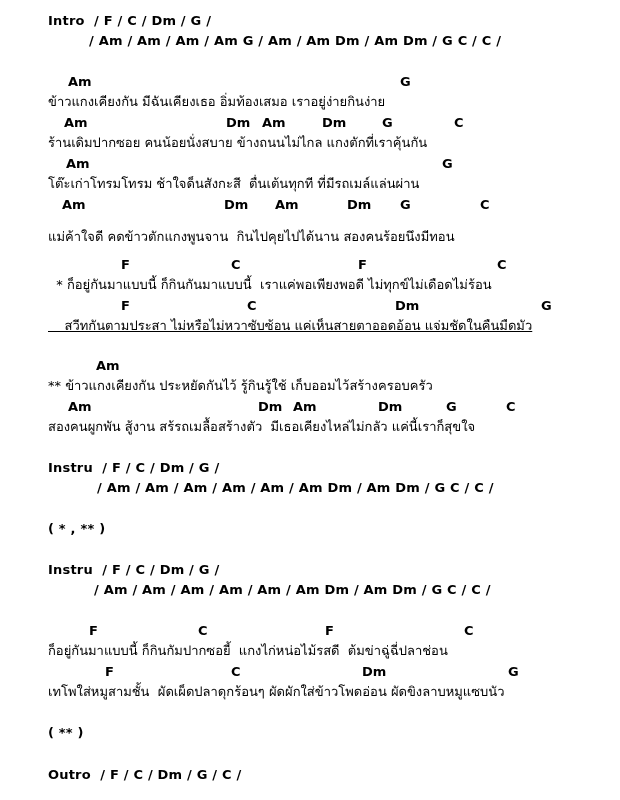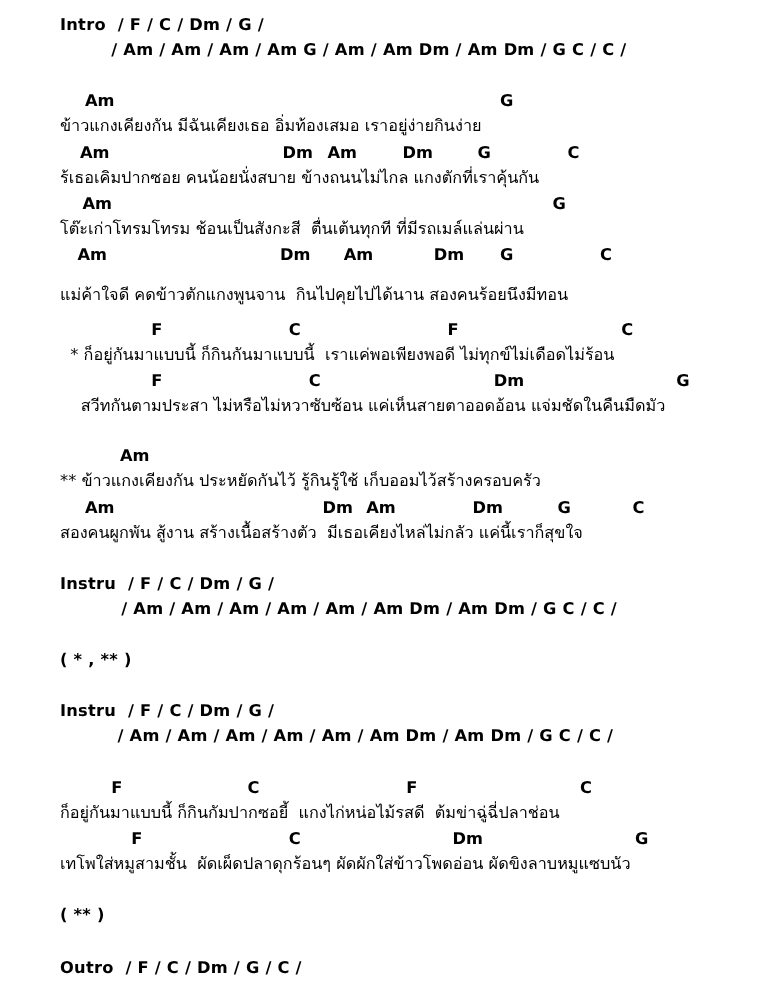--- a/index.html
+++ b/index.html
@@ -34,26 +34,26 @@
       </div>
       <div class="line lyric" style="left: 48px; top: 93px;">ข้าวแกงเคียงกัน มีฉันเคียงเธอ อิ่มท้องเสมอ เราอยู่ง่ายกินง่าย</div>
       <div class="chordrow" style="top: 114px;">
         <span class="chord" style="left: 64px;">Am</span>
         <span class="chord" style="left: 226px;">Dm</span>
         <span class="chord" style="left: 262px;">Am</span>
         <span class="chord" style="left: 322px;">Dm</span>
         <span class="chord" style="left: 382px;">G</span>
         <span class="chord" style="left: 454px;">C</span>
       </div>
-      <div class="line lyric" style="left: 48px; top: 134px;">ร้เธอเคิมปากซอย คนน้อยนั่งสบาย ข้างถนนไม่ไกล แกงตักที่เราคุ้นกัน</div>
+      <div class="line lyric" style="left: 48px; top: 134px;">ร้านเดิมปากซอย คนน้อยนั่งสบาย ข้างถนนไม่ไกล แกงตักที่เราคุ้นกัน</div>
       <div class="chordrow" style="top: 155px;">
         <span class="chord" style="left: 66px;">Am</span>
         <span class="chord" style="left: 442px;">G</span>
       </div>
-      <div class="line lyric" style="left: 48px; top: 175px;">โต๊ะเก่าโทรมโทรม ช้อนเป็นสังกะสี  ตื่นเต้นทุกที ที่มีรถเมล์แล่นผ่าน</div>
+      <div class="line lyric" style="left: 48px; top: 175px;">โต๊ะเก่าโทรมโทรม ช้าใจด็นสังกะสี  ตื่นเต้นทุกที ที่มีรถเมล์แล่นผ่าน</div>
       <div class="chordrow" style="top: 196px;">
         <span class="chord" style="left: 62px;">Am</span>
         <span class="chord" style="left: 224px;">Dm</span>
         <span class="chord" style="left: 275px;">Am</span>
         <span class="chord" style="left: 347px;">Dm</span>
         <span class="chord" style="left: 400px;">G</span>
         <span class="chord" style="left: 480px;">C</span>
       </div>
       <div class="line lyric" style="left: 48px; top: 228px;">แม่ค้าใจดี คดข้าวตักแกงพูนจาน  กินไปคุยไปได้นาน สองคนร้อยนึงมีทอน</div>
     </div>
@@ -64,36 +64,36 @@
         <span class="chord" style="left: 358px;">F</span>
         <span class="chord" style="left: 497px;">C</span>
       </div>
       <div class="line lyric" style="left: 48px; top: 276px; text-align: right;">  * ก็อยู่กันมาแบบนี้ ก็กินกันมาแบบนี้  เราแค่พอเพียงพอดี ไม่ทุกข์ไม่เดือดไม่ร้อน</div>
       <div class="chordrow" style="top: 297px;">
         <span class="chord" style="left: 121px;">F</span>
         <span class="chord" style="left: 247px;">C</span>
         <span class="chord" style="left: 395px;">Dm</span>
         <span class="chord" style="left: 541px;">G</span>
       </div>
-      <div class="line lyric" style="left: 48px; top: 317px;">    สวีทกันตามประสา ไม่หรือไม่หวาซับซ้อน แค่เห็นสายตาออดอ้อน แจ่มชัดในคืนมืดมัว</div>
+      <div class="line lyric" style="left: 48px; top: 317px; text-decoration: underline;">    สวีทกันตามประสา ไม่หรือไม่หวาซับซ้อน แค่เห็นสายตาออดอ้อน แจ่มชัดในคืนมืดมัว</div>
     </div>
   <div id="chorus2">
       <div class="chordrow" style="top: 357px;">
         <span class="chord" style="left: 96px;">Am</span>
       </div>
       <div class="line lyric" style="left: 48px; top: 377px;">** ข้าวแกงเคียงกัน ประหยัดกันไว้ รู้กินรู้ใช้ เก็บออมไว้สร้างครอบครัว</div>
       <div class="chordrow" style="top: 398px;">
         <span class="chord" style="left: 68px;">Am</span>
         <span class="chord" style="left: 258px;">Dm</span>
         <span class="chord" style="left: 293px;">Am</span>
         <span class="chord" style="left: 378px;">Dm</span>
         <span class="chord" style="left: 446px;">G</span>
         <span class="chord" style="left: 506px;">C</span>
       </div>
-      <div class="line lyric" style="left: 48px; top: 418px;">สองคนผูกพัน สู้งาน สร้างเนื้อสร้างตัว  มีเธอเคียงไหล่ไม่กลัว แค่นี้เราก็สุขใจ</div>
+      <div class="line lyric" style="left: 48px; top: 418px;">สองคนผูกพัน สู้งาน สร้รถเมลื้อสร้างตัว  มีเธอเคียงไหล่ไม่กลัว แค่นี้เราก็สุขใจ</div>
     </div>
 
   <div class="line bold" style="left:48px; top:459px;">Instru  / F / C / Dm / G /</div>
   <div class="line bold" style="left:97px; top:479px;">/ Am / Am / Am / Am / Am / Am Dm / Am Dm / G C / C /</div>
 
   <div class="line bold" style="left:48px; top:520px;">( * , ** )</div>
 
   <div class="line bold" style="left:48px; top:561px;">Instru  / F / C / Dm / G /</div>
   <div class="line bold" style="left:94px; top:581px;">/ Am / Am / Am / Am / Am / Am Dm / Am Dm / G C / C /</div>
 

